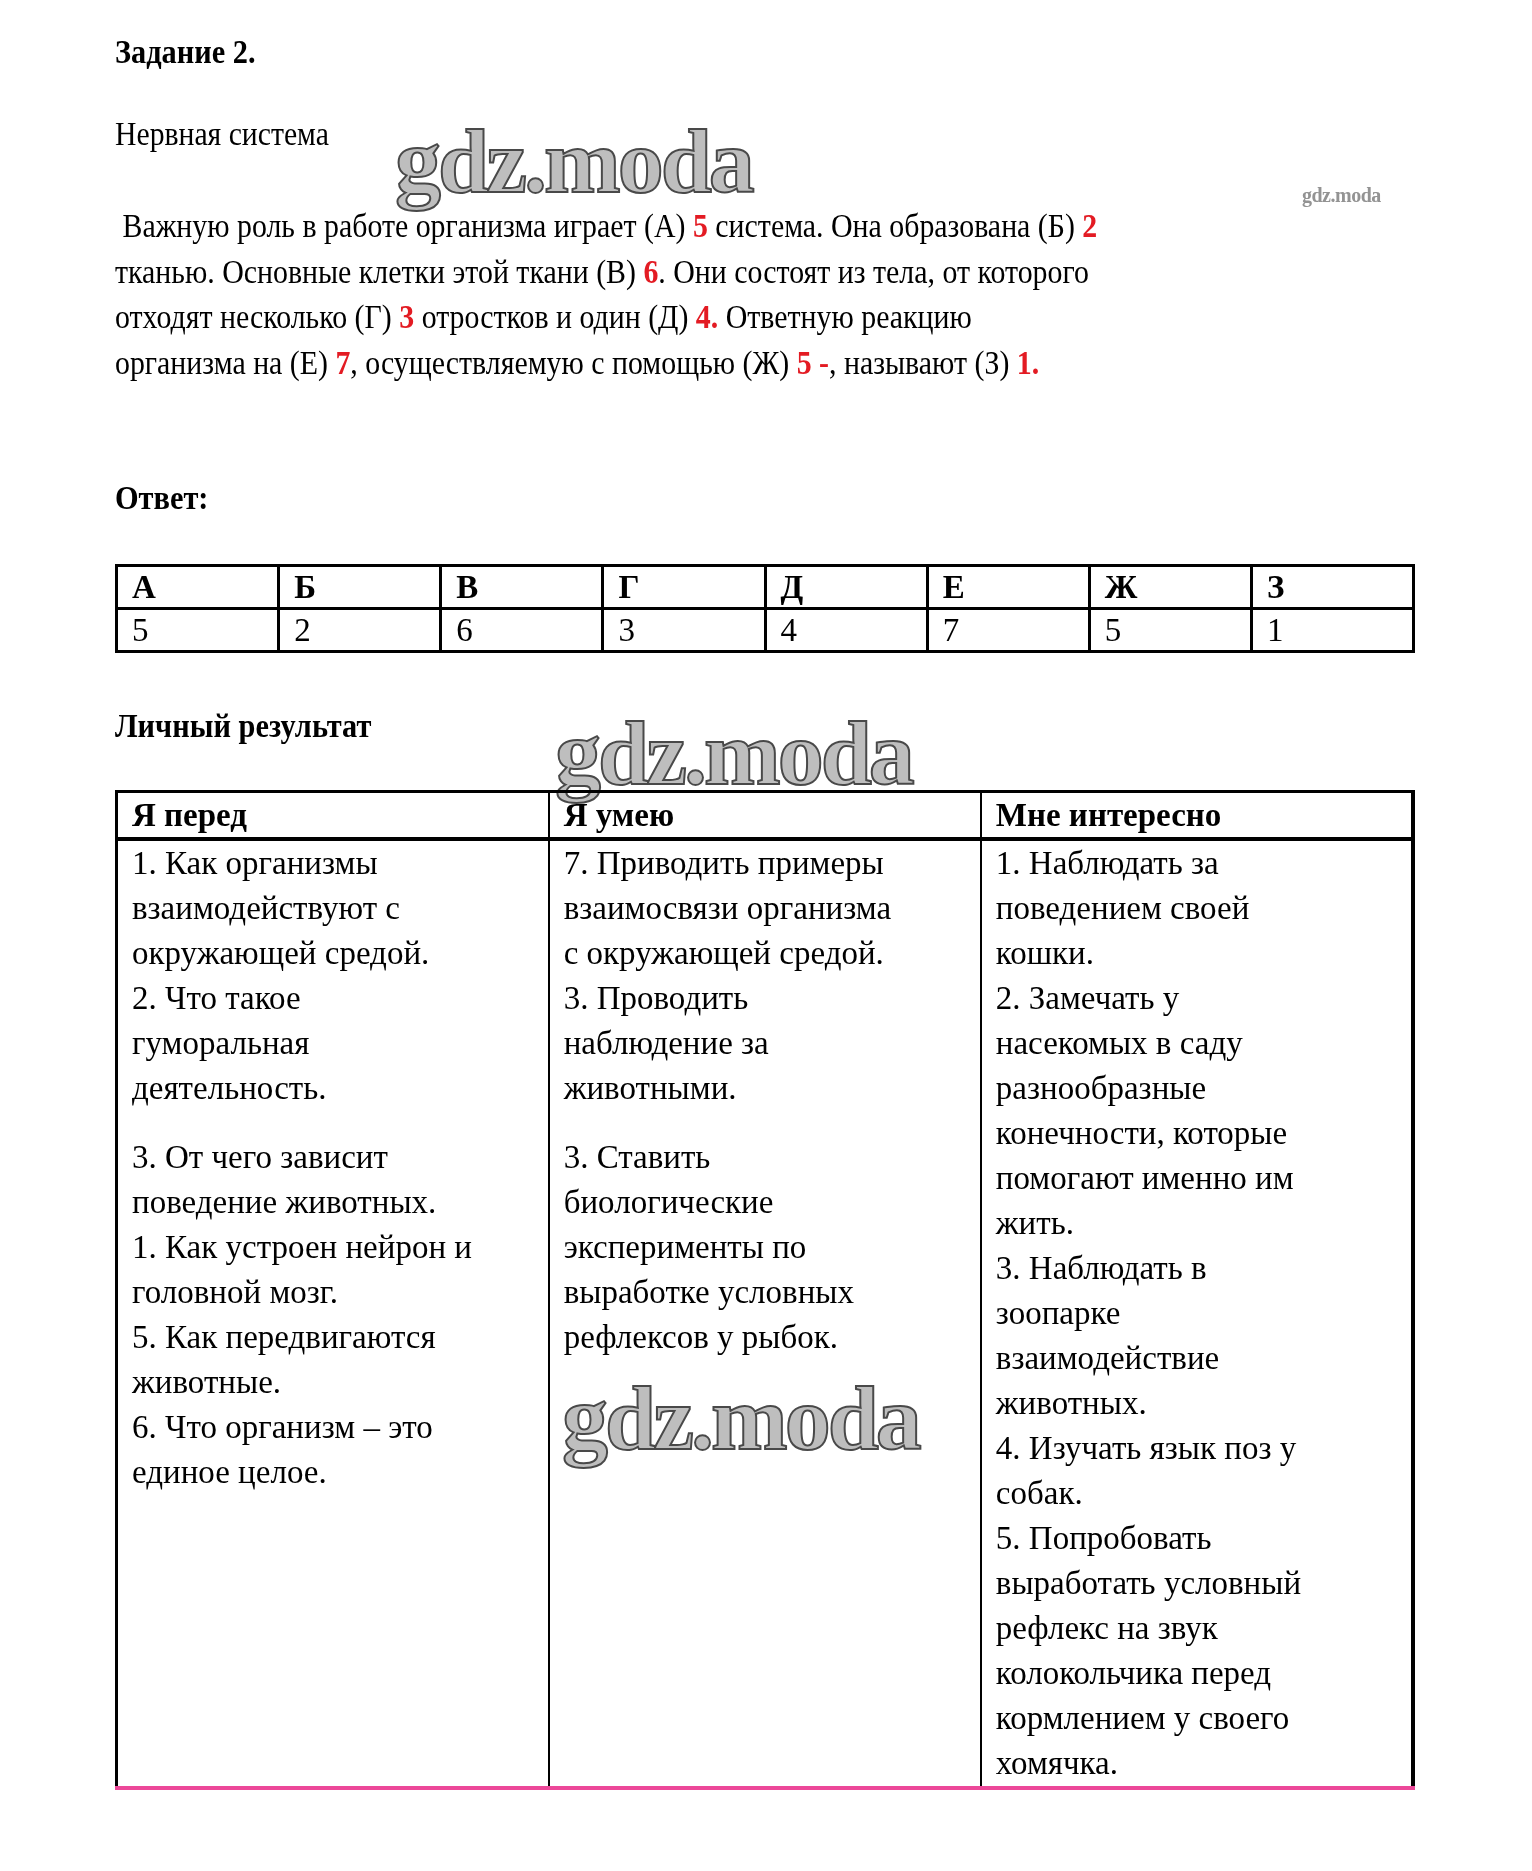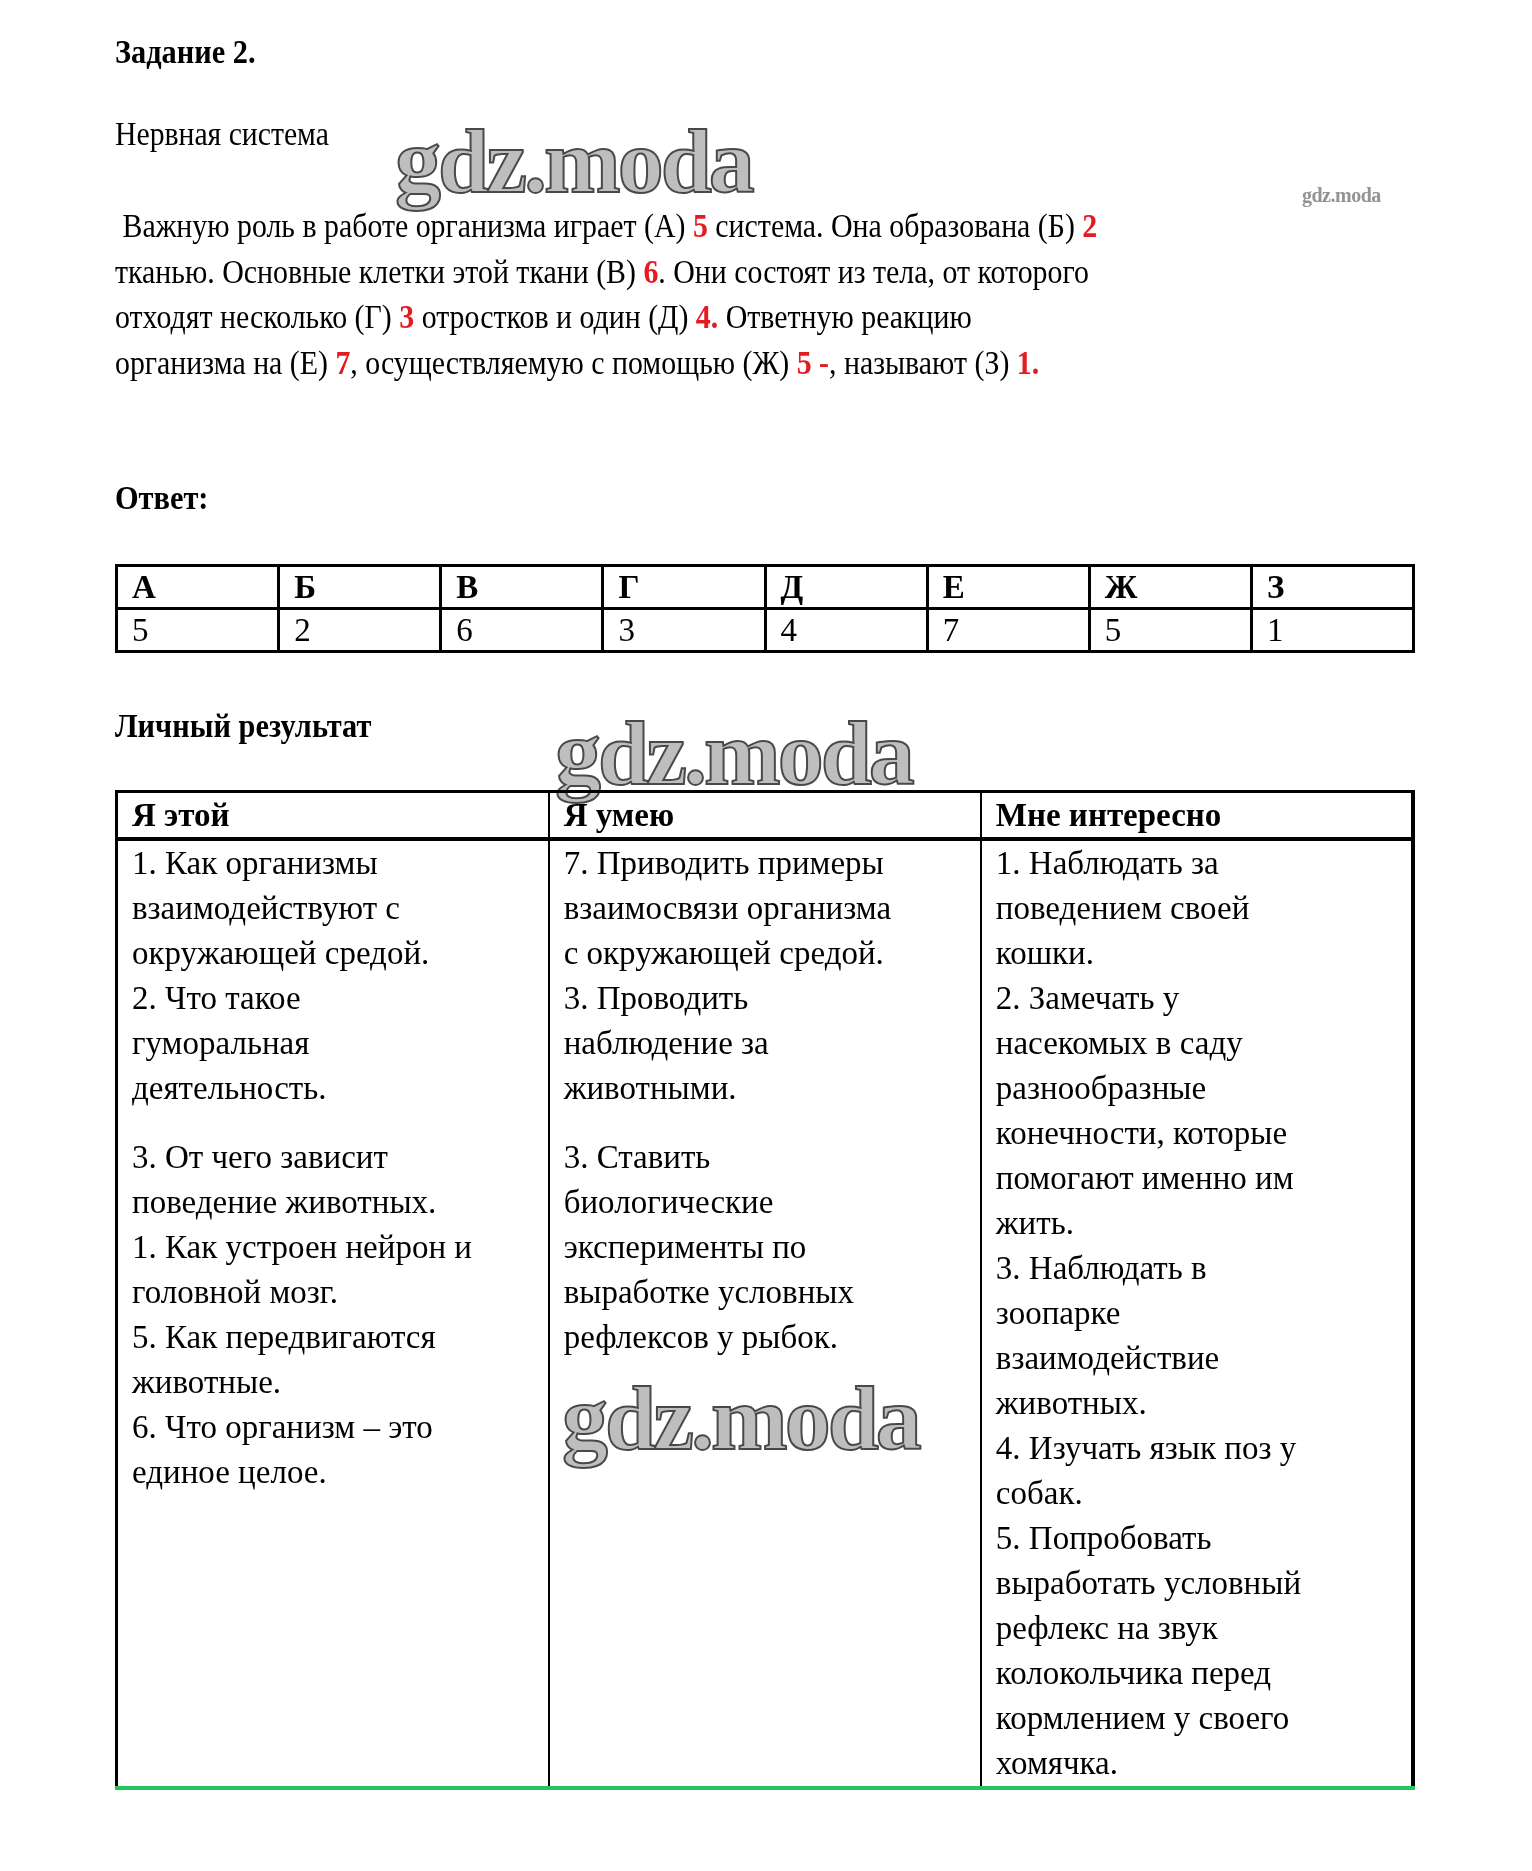--- a/index.html
+++ b/index.html
@@ -99,21 +99,21 @@
     }
     .result-table th {
       height: 44px;
       line-height: 44px;
       font-weight: bold;
       border-bottom: 4px solid #000000;
     }
     .result-table td {
       height: 932px;
       line-height: 45px;
-      border-bottom: 4px solid #22c55e;
+      border-bottom: 4px solid #ec4899;
     }
     .result-table tr > *:first-child { border-left: 3px solid #000000; }
     .result-table tr > *:last-child { border-right: 4px solid #000000; }
     .result-table thead th { border-top: 3px solid #000000; }
     .cell-item { display: block; white-space: pre-line; }
     .cell-item.gap { margin-top: 24px; }
 
     .watermark {
       font-family: Liberation Serif, serif;
       font-weight: bold;
@@ -179,21 +179,21 @@
     </tr>
   </tbody>
 </table>
 
 <div class="abs personal-heading">Личный результат</div>
 <div class="abs watermark wm-2">gdz.moda</div>
 
 <table class="abs result-table">
   <thead>
     <tr>
-      <th>Я этой</th>
+      <th>Я перед</th>
       <th>Я умею</th>
       <th>Мне интересно</th>
     </tr>
   </thead>
   <tbody>
     <tr>
       <td>
           <span class="cell-item">1. Как организмы
 взаимодействуют с
 окружающей средой.</span>

